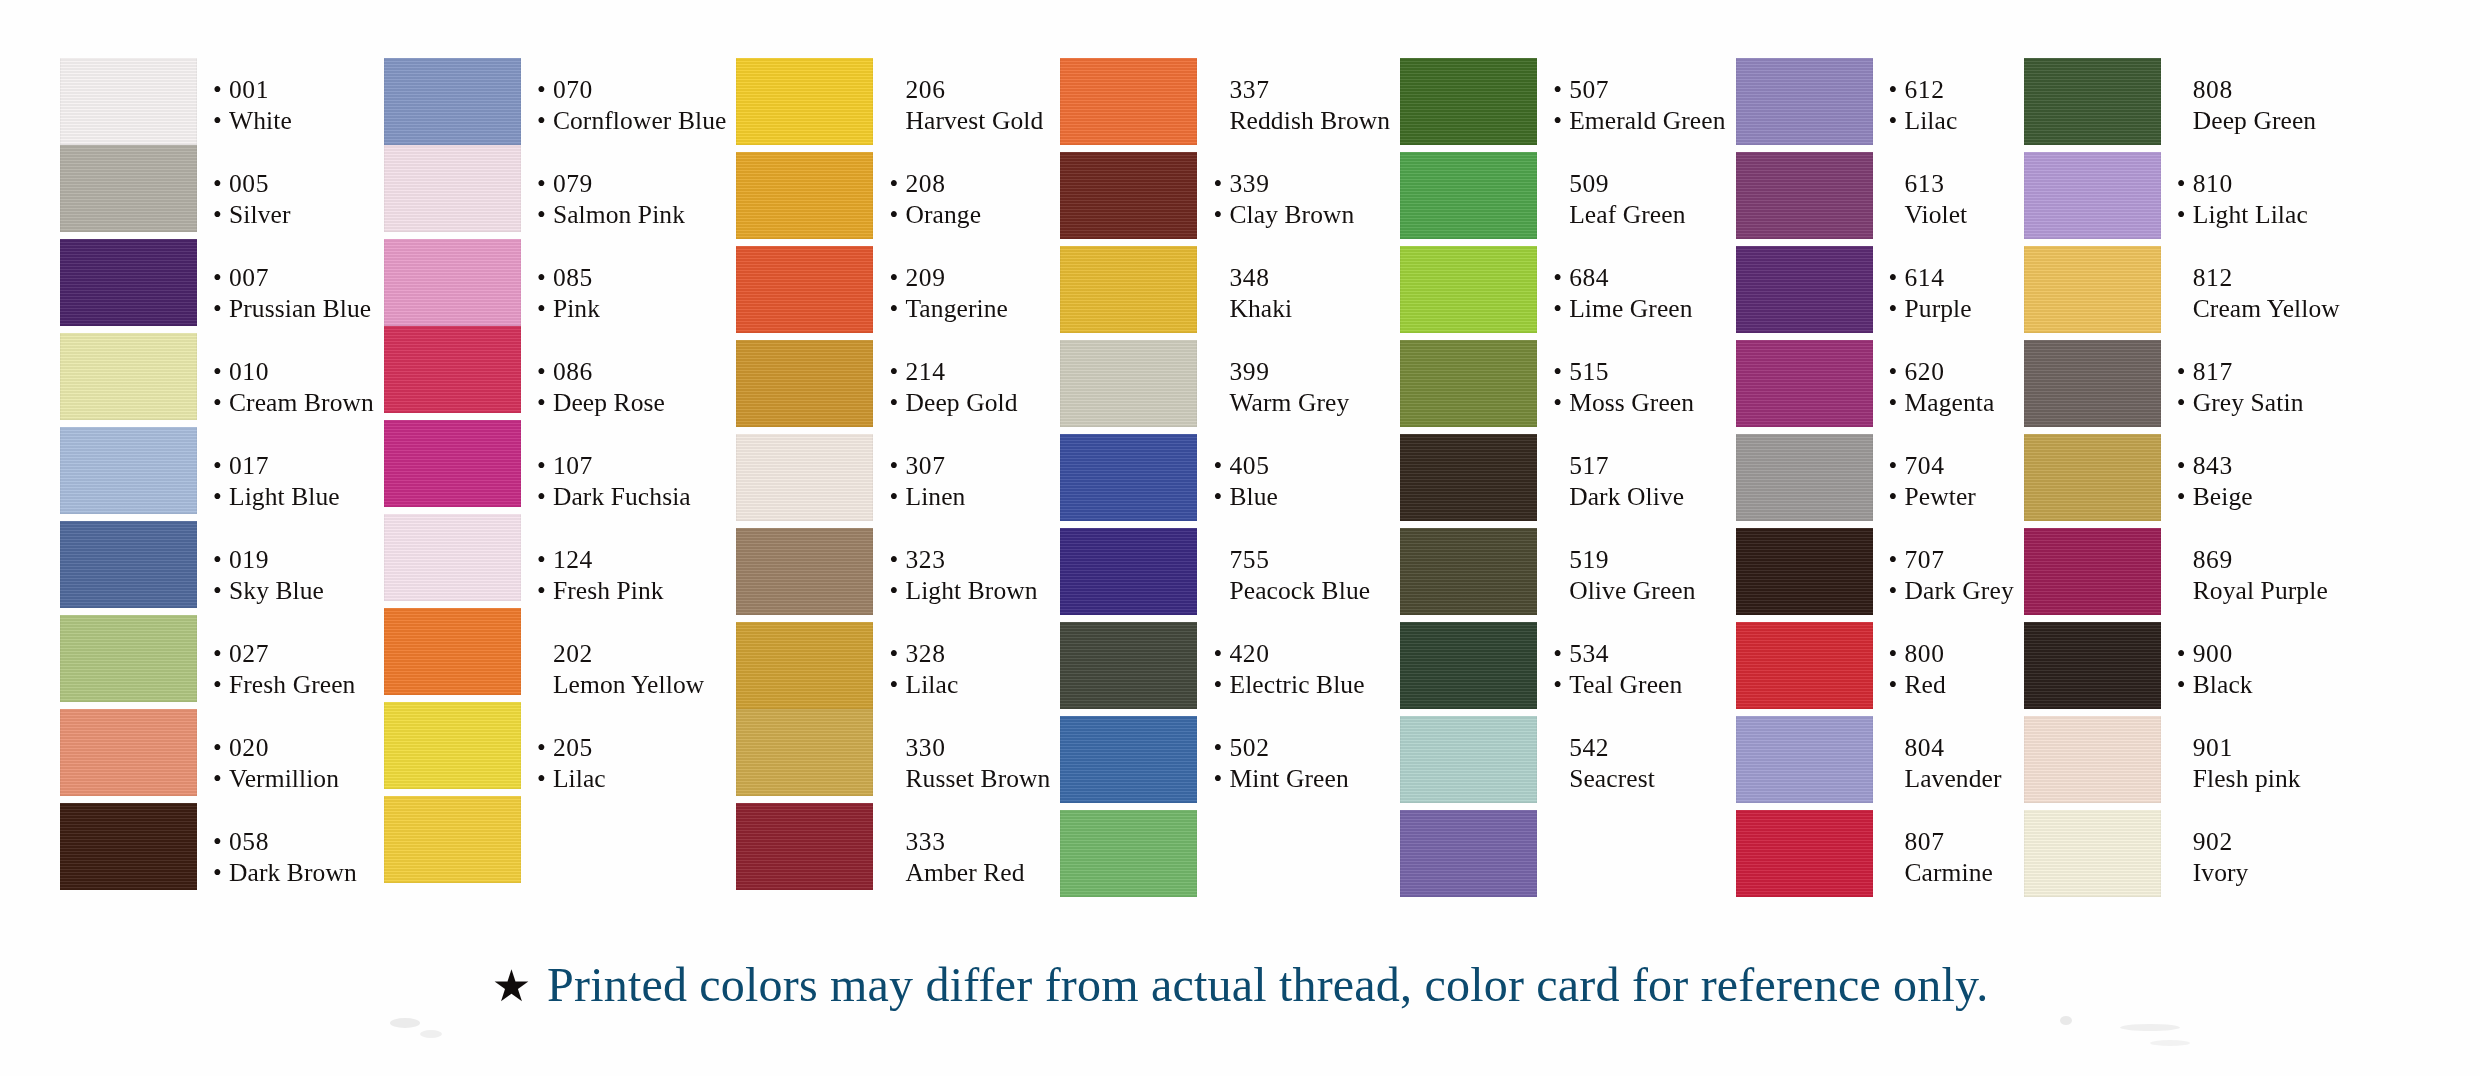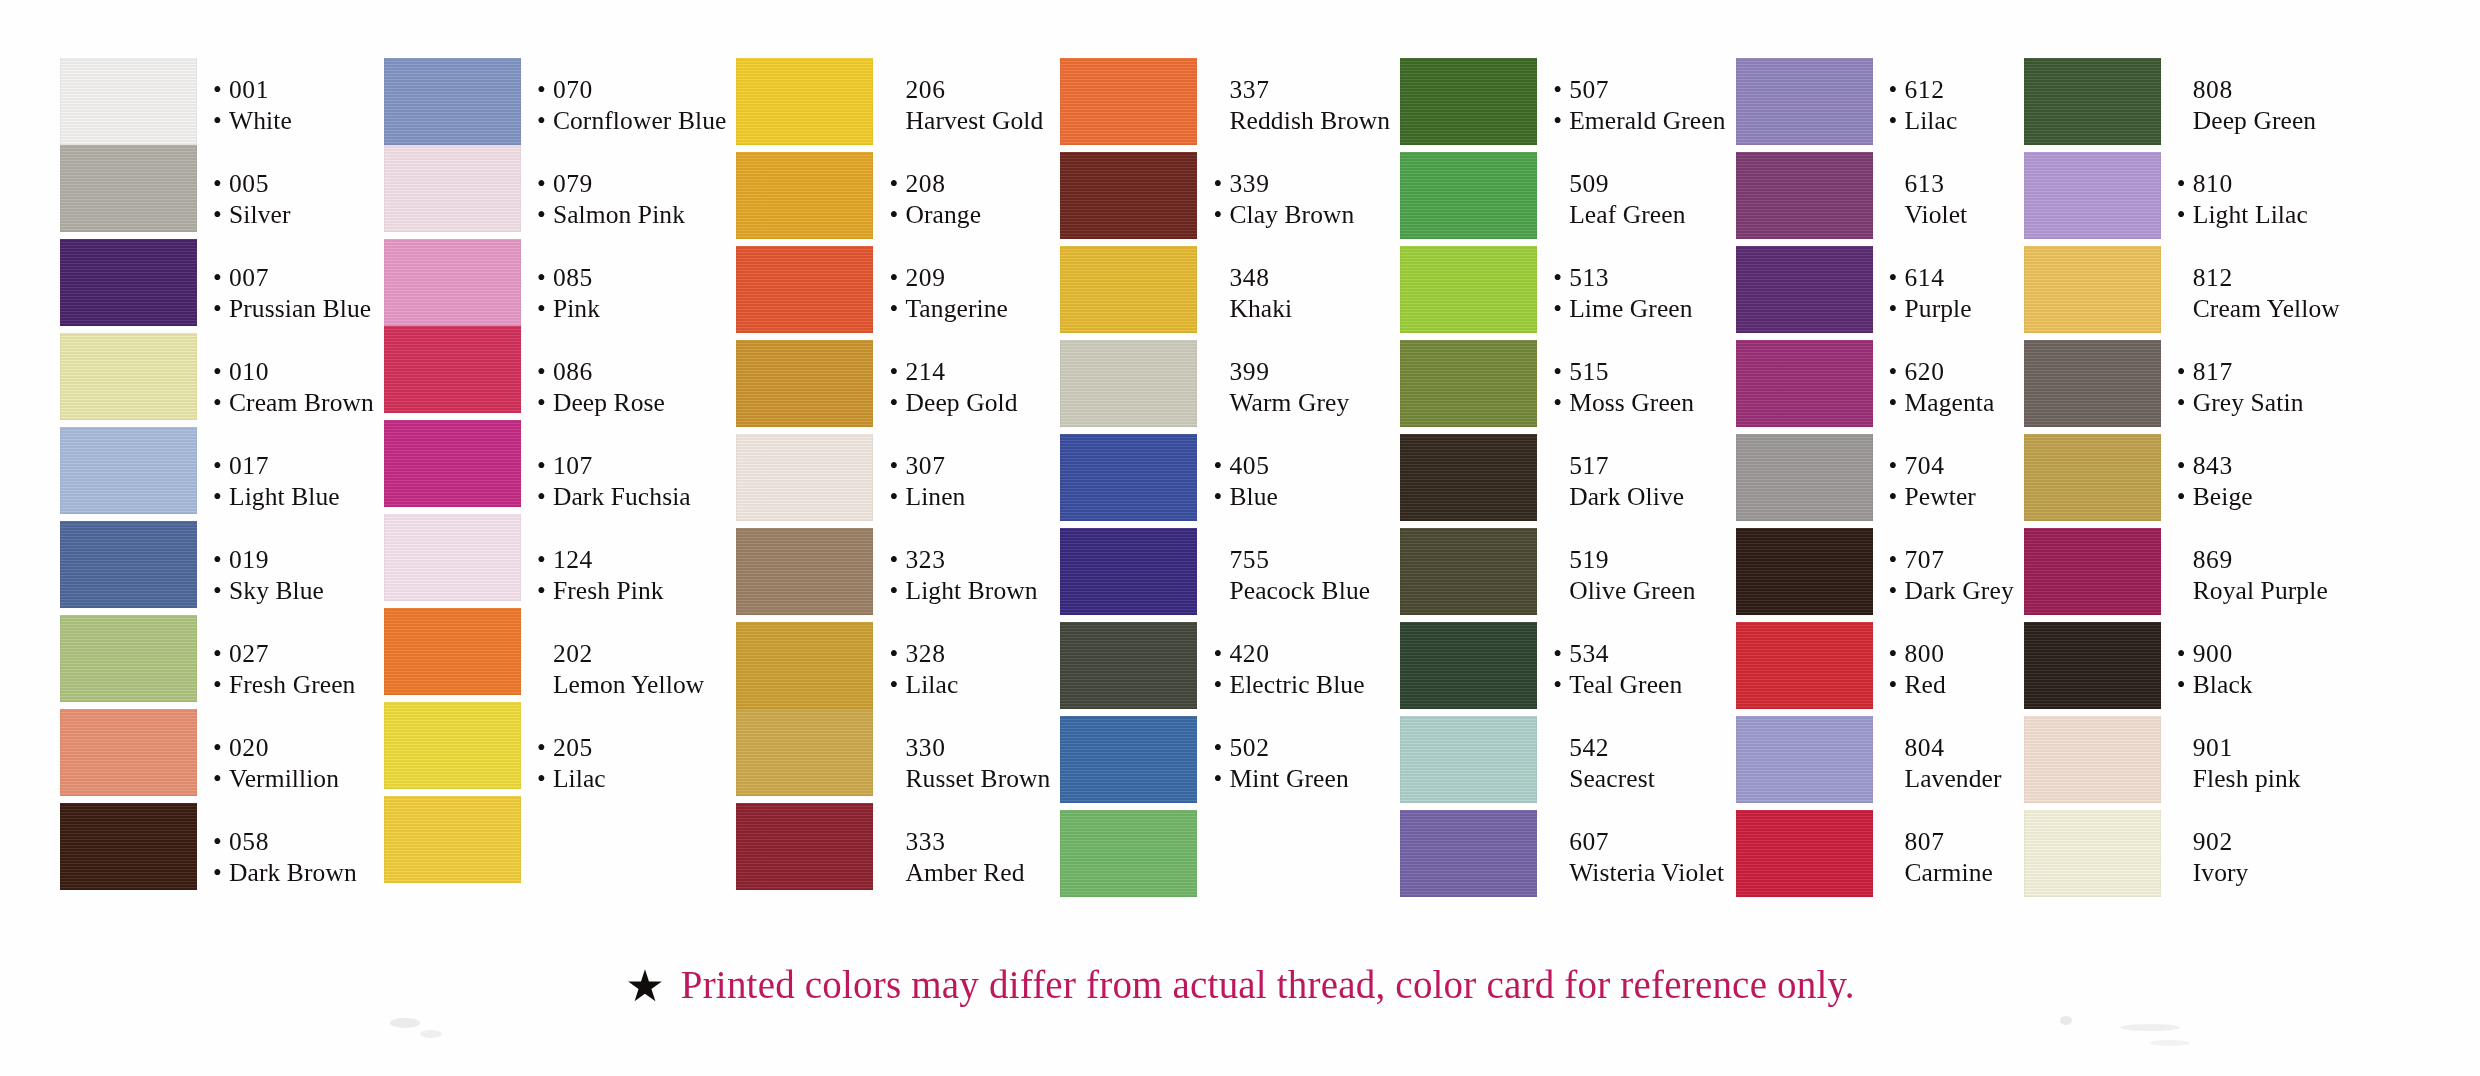--- a/index.html
+++ b/index.html
@@ -120,23 +120,23 @@
   }
   #footer .star {
     font-size: 44px;
     line-height: 44px;
     color: #100c0b;
     margin-right: 16px;
     position: relative;
     top: 2px;
   }
   #footer .footnote {
-    font-size: 39px;
+    font-size: 48px;
     line-height: 46px;
-    color: #be185d;
+    color: #0c4a6e;
     letter-spacing: 0.2px;
     white-space: nowrap;
   }
 
   
   .speck {
     position: absolute;
     border-radius: 50%;
     pointer-events: none;
   }
@@ -576,21 +576,21 @@
               <span class="code">509</span>
             </div>
             <div class="line">
               <span class="bullet empty">•</span>
               <span class="name">Leaf Green</span>
             </div>
           </div>
           <div class="label-cell">
             <div class="line">
               <span class="bullet">•</span>
-              <span class="code">513</span>
+              <span class="code">684</span>
             </div>
             <div class="line">
               <span class="bullet">•</span>
               <span class="name">Lime Green</span>
             </div>
           </div>
           <div class="label-cell">
             <div class="line">
               <span class="bullet">•</span>
               <span class="code">515</span>
@@ -631,30 +631,20 @@
             </div>
           </div>
           <div class="label-cell">
             <div class="line">
               <span class="bullet empty">•</span>
               <span class="code">542</span>
             </div>
             <div class="line">
               <span class="bullet empty">•</span>
               <span class="name">Seacrest</span>
-            </div>
-          </div>
-          <div class="label-cell">
-            <div class="line">
-              <span class="bullet empty">•</span>
-              <span class="code">607</span>
-            </div>
-            <div class="line">
-              <span class="bullet empty">•</span>
-              <span class="name">Wisteria Violet</span>
             </div>
           </div>
         </div>
       </div>
       <div class="column">
         <div class="swatch-stack">
           <div class="swatch gap-after" title="Lilac" style="background-color: rgb(145, 133, 190);"></div>
           <div class="swatch gap-after" title="Violet" style="background-color: rgb(126, 61, 114);"></div>
           <div class="swatch gap-after" title="Purple" style="background-color: rgb(92, 43, 115);"></div>
           <div class="swatch gap-after" title="Magenta" style="background-color: rgb(155, 48, 119);"></div>

